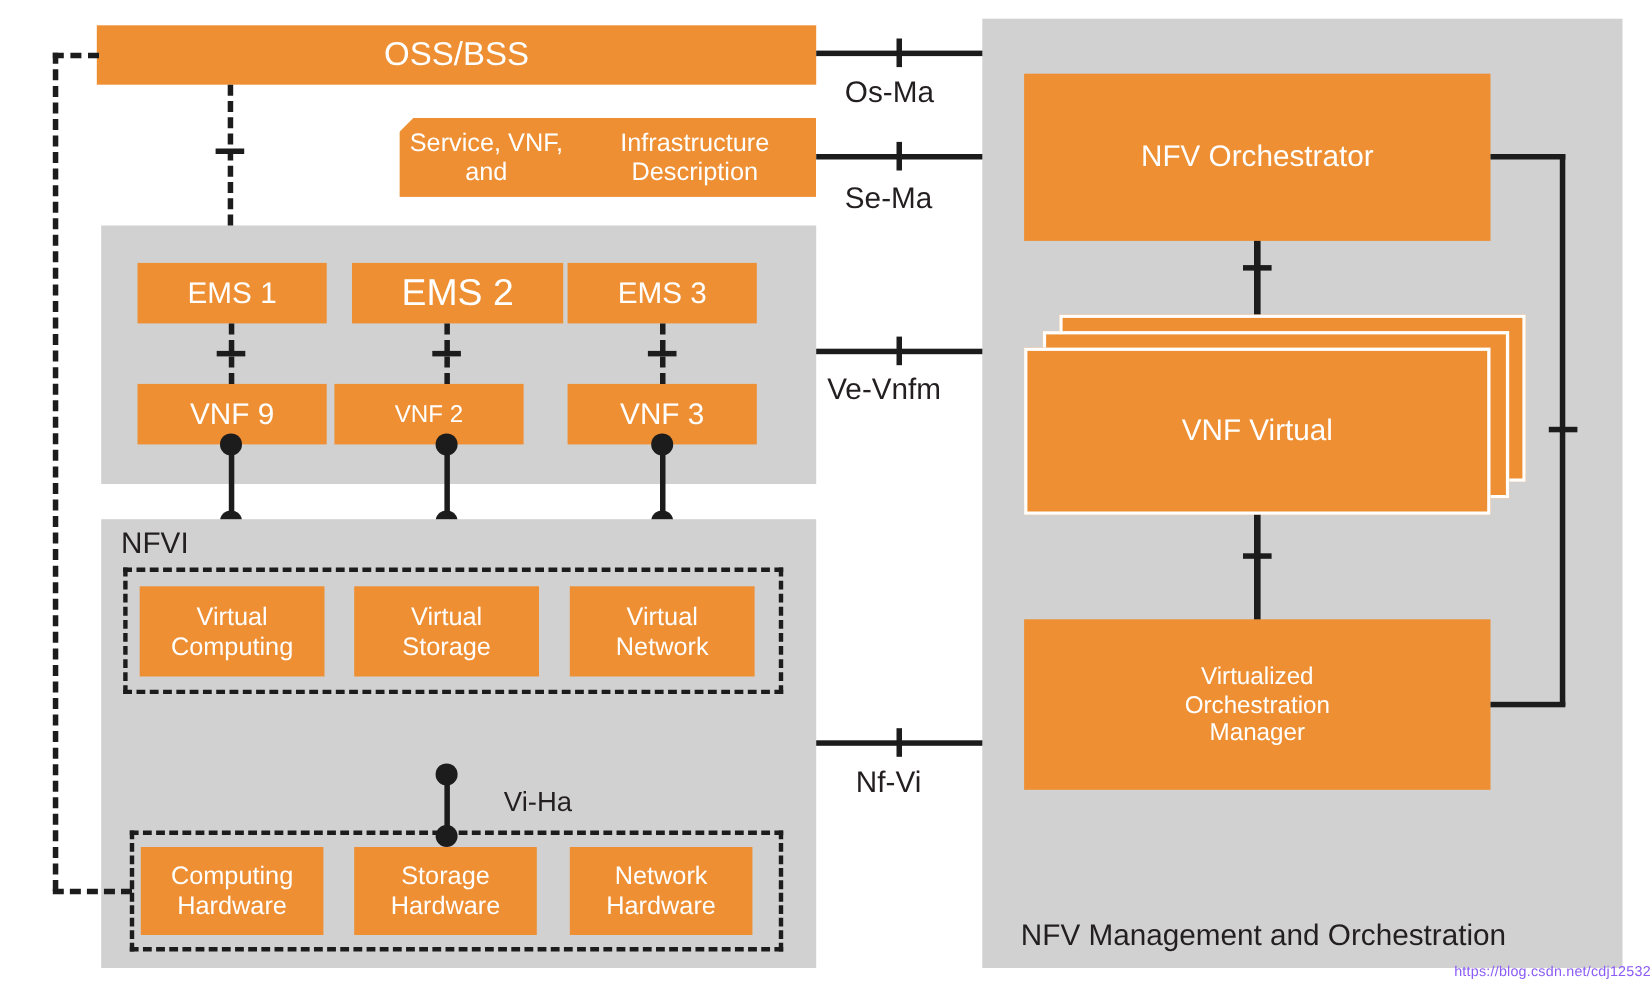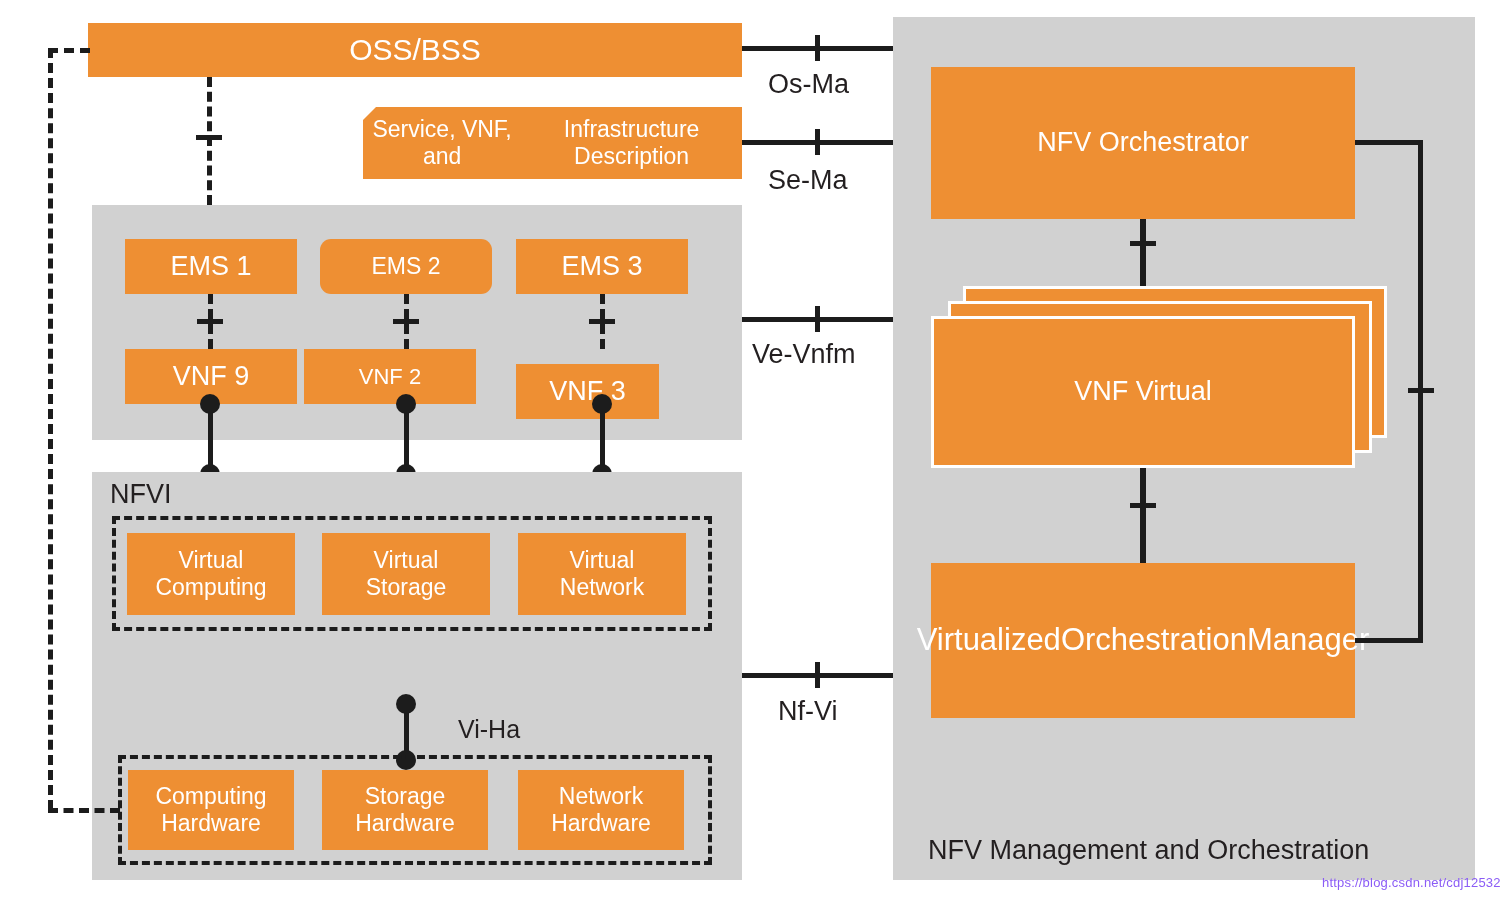--- a/index.html
+++ b/index.html
@@ -111,34 +111,34 @@
   <div class="obox notch" style="left:363px; top:107px; width:379px; height:72px; font-size:23px; ">
     <span>Service, VNF, and</span>
     <span>Infrastructure Description</span>
   </div>
 
   <div class="panel" style="left:92px; top:205px; width:650px; height:235px;"></div>
 
   <div class="obox" style="left:125px; top:239px; width:172px; height:55px; font-size:27px;">
     <span>EMS 1</span>
   </div>
-  <div class="obox" style="left:320px; top:239px; width:172px; height:55px; font-size:23px;border-radius:11px;">
+  <div class="obox" style="left:320px; top:239px; width:192px; height:55px; font-size:34px;">
     <span>EMS 2</span>
   </div>
   <div class="obox" style="left:516px; top:239px; width:172px; height:55px; font-size:27px;">
     <span>EMS 3</span>
   </div>
 
   <div class="obox" style="left:125px; top:349px; width:172px; height:55px; font-size:27px;">
     <span>VNF 9</span>
   </div>
   <div class="obox" style="left:304px; top:349px; width:172px; height:55px; font-size:22px;">
     <span>VNF 2</span>
   </div>
-  <div class="obox" style="left:516px; top:349px; width:143px; height:55px; font-size:27px;margin-top:15px;">
+  <div class="obox" style="left:516px; top:349px; width:172px; height:55px; font-size:27px;">
     <span>VNF 3</span>
   </div>
 
   <div class="dashv" style="left:208px; top:294px; height:55px;"></div>
   <div class="tick-h" style="left:197px; top:319px;"></div>
 
   <div class="dashv" style="left:404px; top:294px; height:55px;"></div>
   <div class="tick-h" style="left:393px; top:319px;"></div>
 
   <div class="dashv" style="left:600px; top:294px; height:55px;"></div>
@@ -230,21 +230,21 @@
 
   <div class="stack-back" style="left:963px; top:286px; width:424px; height:152px;"></div>
   <div class="stack-back" style="left:948px; top:301px; width:424px; height:152px;"></div>
   <div class="obox" style="left:931px; top:316px; width:424px; height:152px; font-size:27px; border:3px solid #ffffff;">
     <span>VNF Virtual</span>
   </div>
 
   <div class="vline" style="left:1140px; top:468px; width:6px; height:97px;"></div>
   <div class="tick-h" style="left:1130px; top:503px;"></div>
 
-  <div class="obox" style="left:931px; top:563px; width:424px; height:155px; font-size:31px; flex-direction:row;">
+  <div class="obox" style="left:931px; top:563px; width:424px; height:155px; font-size:22px; flex-direction:column;">
     <span>Virtualized</span>
     <span>Orchestration</span>
     <span>Manager</span>
   </div>
 
   <div class="hline" style="left:1355px; top:140px; width:68px;"></div>
   <div class="vline" style="left:1418px; top:140px; height:502px;"></div>
   <div class="hline" style="left:1355px; top:638px; width:68px;"></div>
   <div class="tick-h" style="left:1408px; top:388px;"></div>
 

